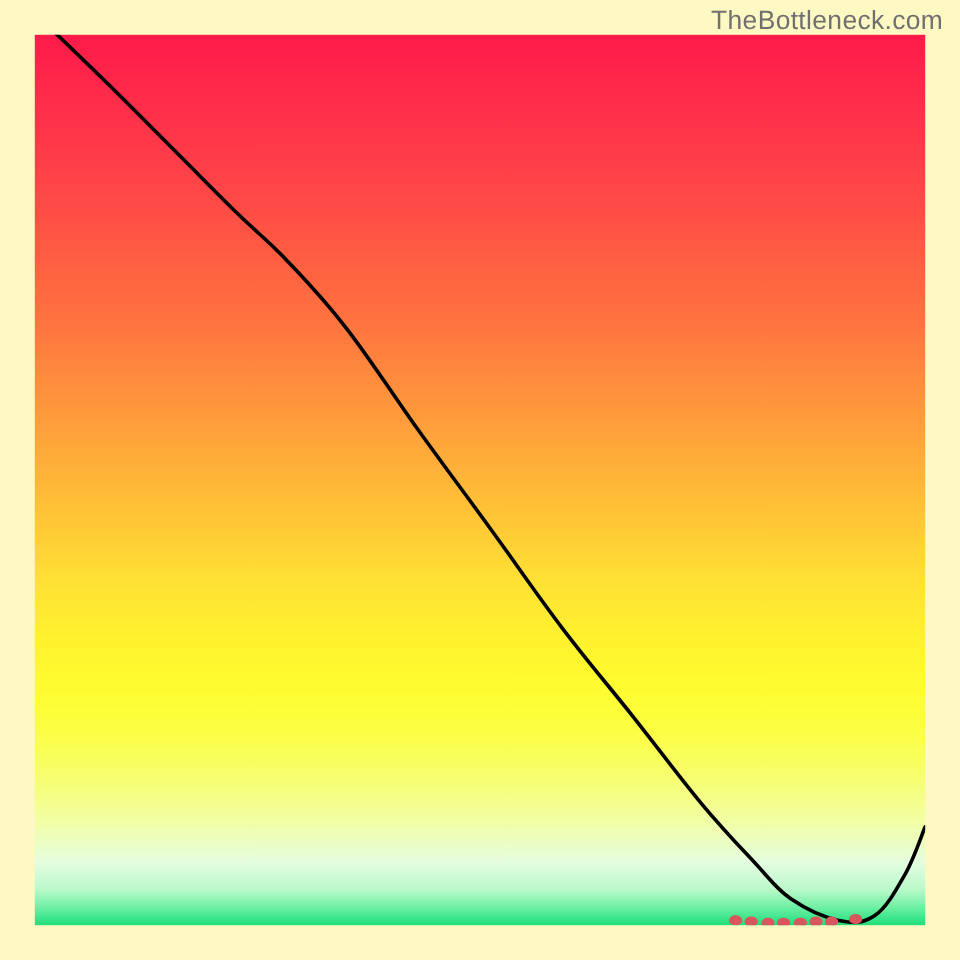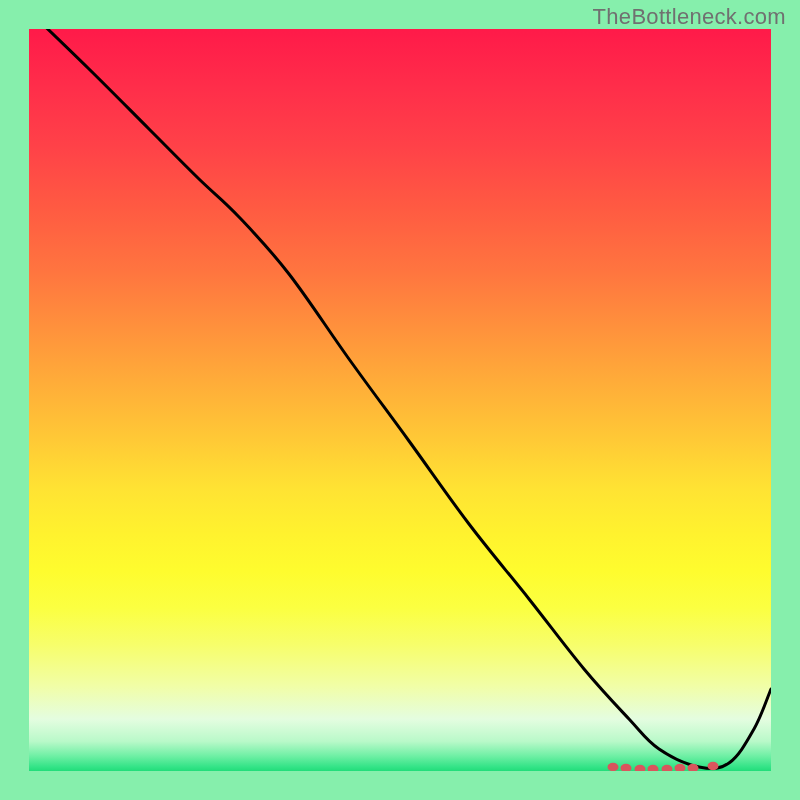--- a/index.html
+++ b/index.html
@@ -8,21 +8,21 @@
     width: 800px;
     height: 800px;
     overflow: hidden;
     background: #000;
     font-family: Arial, Helvetica, sans-serif;
   }
   .frame {
     position: relative;
     width: 800px;
     height: 800px;
-    background: #86efac;
+    background: #fef9c3;
   }
   .watermark {
     position: absolute;
     top: 4px;
     right: 14px;
     color: #707070;
     font-size: 22px;
     font-weight: 500;
     letter-spacing: 0.3px;
     z-index: 50;

